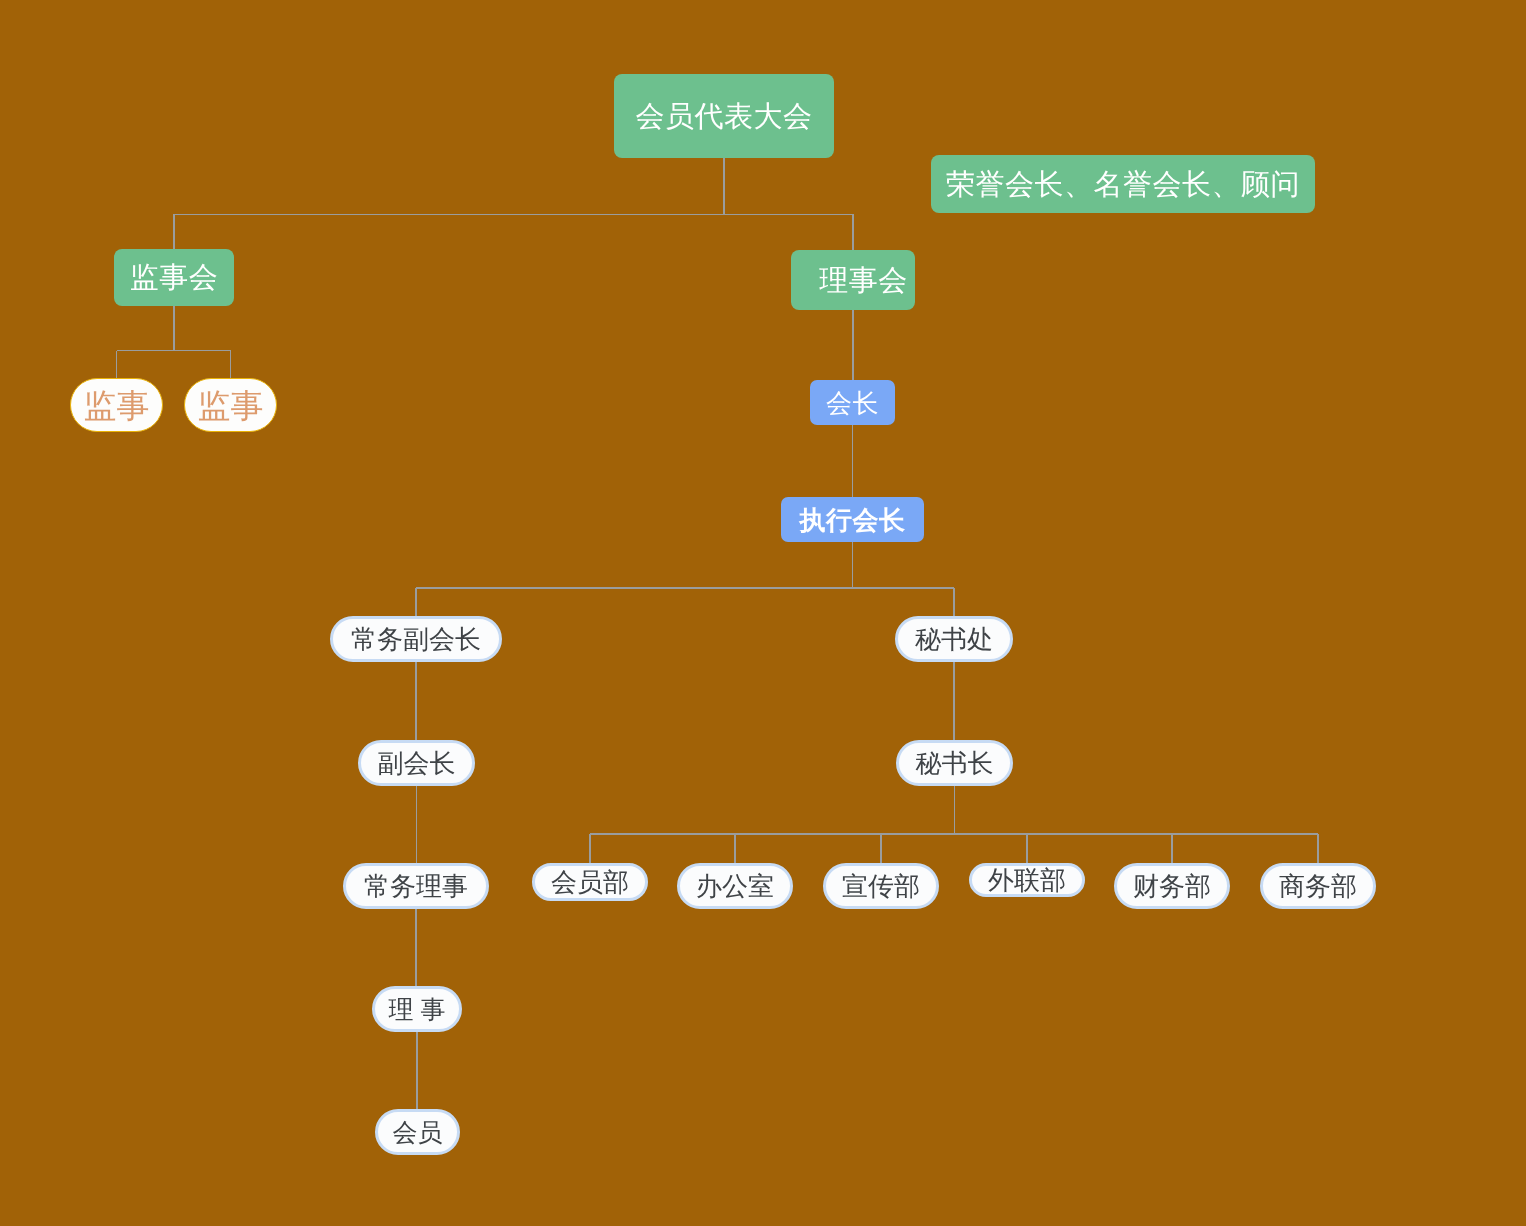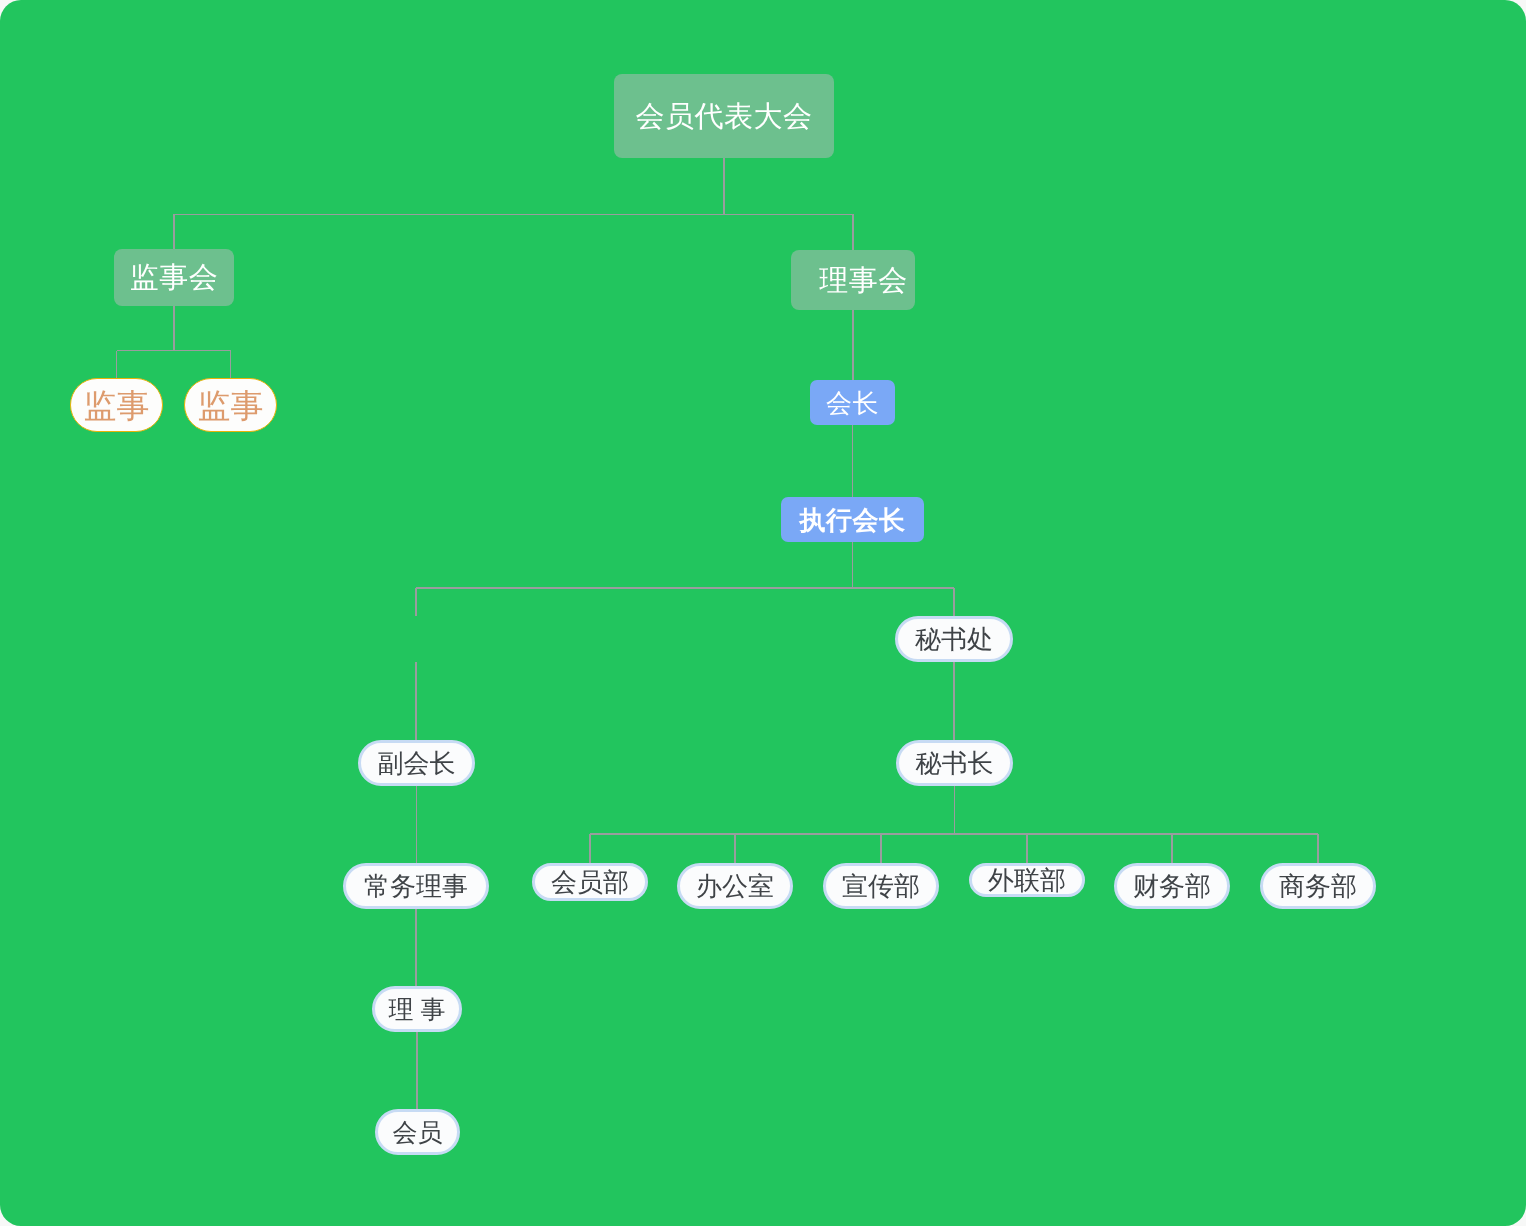--- a/index.html
+++ b/index.html
@@ -7,23 +7,22 @@
     padding: 0;
     background: #f7f8f7;
   }
   body {
     font-family: "Liberation Sans", "DejaVu Sans", sans-serif;
   }
   #chart-root {
     position: relative;
     width: 1526px;
     height: 1226px;
-    background: #22c55e;
+    background: #a16207;
     overflow: hidden;
-    border-radius: 21px;
   }
   #connector-layer {
     position: absolute;
     left: 0;
     top: 0;
     width: 1526px;
     height: 1226px;
     pointer-events: none;
   }
   .node {
@@ -100,37 +99,43 @@
       <line x1="590" y1="833.74" x2="590" y2="863" stroke="#9a9d9e" stroke-width="1.6" shape-rendering="crispEdges"></line>
       <line x1="735" y1="833.74" x2="735" y2="863" stroke="#9a9d9e" stroke-width="1.6" shape-rendering="crispEdges"></line>
       <line x1="881" y1="833.74" x2="881" y2="863" stroke="#9a9d9e" stroke-width="1.6" shape-rendering="crispEdges"></line>
       <line x1="1027" y1="833.74" x2="1027" y2="863" stroke="#9a9d9e" stroke-width="1.6" shape-rendering="crispEdges"></line>
       <line x1="1172" y1="833.74" x2="1172" y2="863" stroke="#9a9d9e" stroke-width="1.6" shape-rendering="crispEdges"></line>
       <line x1="1318" y1="833.74" x2="1318" y2="863" stroke="#9a9d9e" stroke-width="1.6" shape-rendering="crispEdges"></line>
     </svg>
 <div class="node green" style="left: 614px; top: 74px; width: 220px; height: 84px;">
       <span>会员代表大会</span>
     </div>
+    <div class="node green" style="left: 931px; top: 155px; width: 384px; height: 58px;">
+      <span>荣誉会长、名誉会长、顾问</span>
+    </div>
     <div class="node green" style="left: 114px; top: 249px; width: 120px; height: 57px;">
       <span>监事会</span>
     </div>
     <div class="node green" style="left: 791px; top: 250px; width: 124px; height: 60px; padding-left: 21px;">
       <span>理事会</span>
     </div>
     <div class="node orange small" style="left: 70px; top: 378px; width: 93px; height: 54px;">
       <span>监事</span>
     </div>
     <div class="node orange small" style="left: 184px; top: 378px; width: 93px; height: 54px;">
       <span>监事</span>
     </div>
     <div class="node blue small" style="left: 810px; top: 380px; width: 85px; height: 45px;">
       <span>会长</span>
     </div>
     <div class="node blue" style="left: 781px; top: 497px; width: 143px; height: 45px; font-weight: bold;">
       <span>执行会长</span>
+    </div>
+    <div class="node lightblue" style="left: 330px; top: 616px; width: 172px; height: 46px;">
+      <span>常务副会长</span>
     </div>
     <div class="node lightblue" style="left: 895px; top: 616px; width: 118px; height: 46px;">
       <span>秘书处</span>
     </div>
     <div class="node lightblue" style="left: 358px; top: 740px; width: 117px; height: 46px;">
       <span>副会长</span>
     </div>
     <div class="node lightblue" style="left: 896px; top: 740px; width: 117px; height: 46px;">
       <span>秘书长</span>
     </div>

